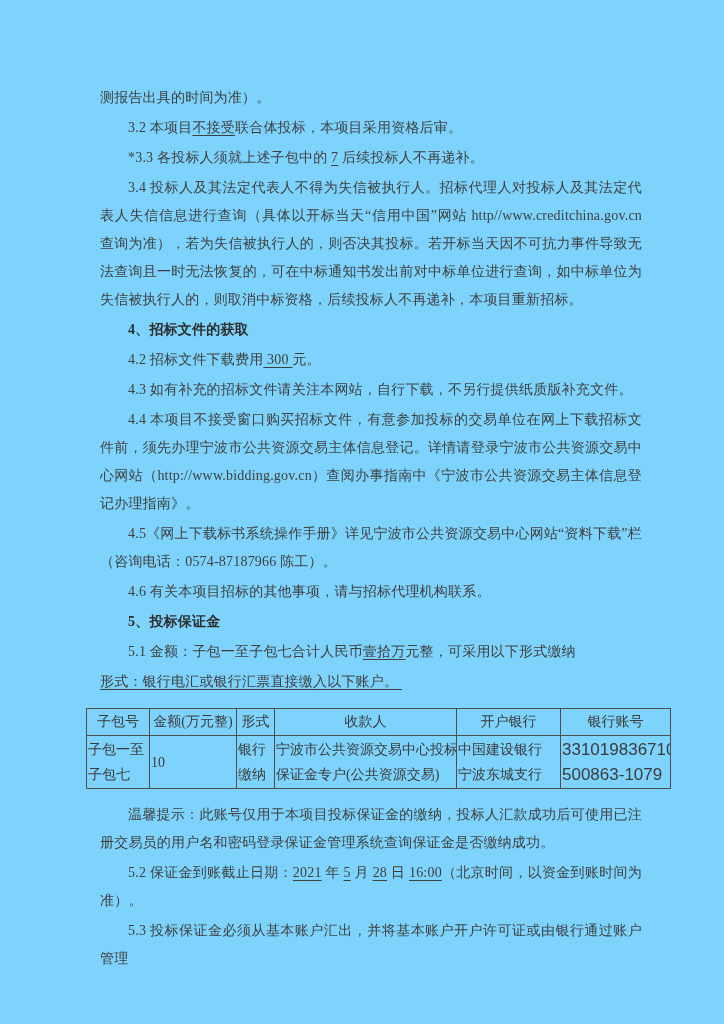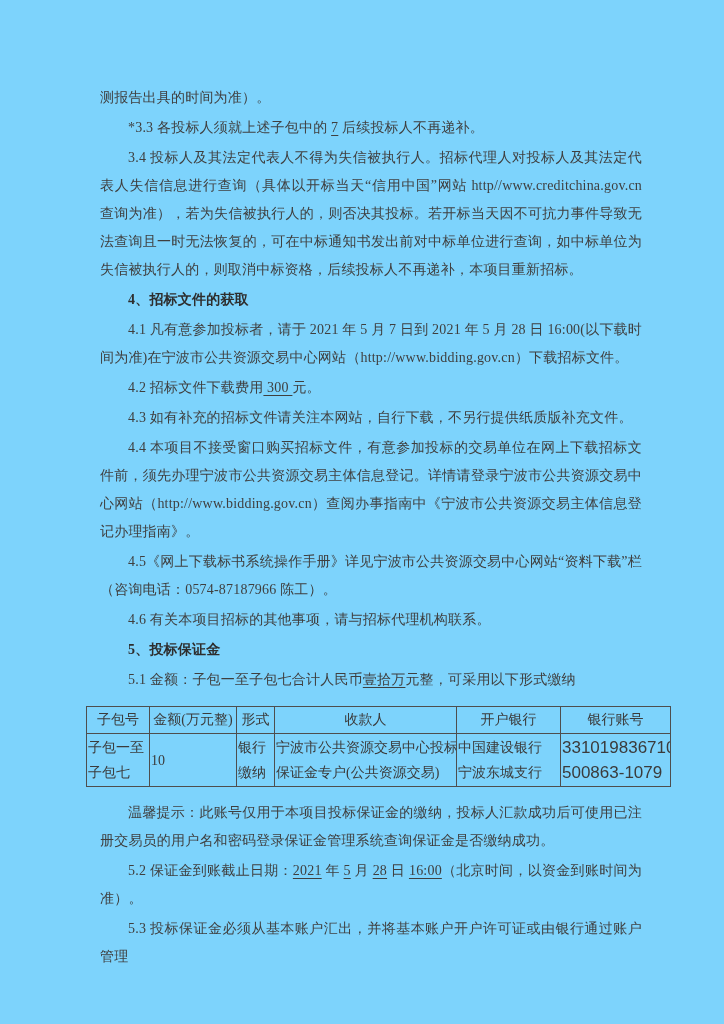--- a/index.html
+++ b/index.html
@@ -48,33 +48,34 @@
     font-family: "Liberation Sans", "DejaVu Sans", sans-serif;
     font-size: 17px;
   }
 </style>
 </head>
 <body>
 
 <div class="page">
 
   <p class="para noindent"><span>测报告出具的时间为准）。</span></p>
+  <p class="para"><span>3.2 本项目</span><span class="u">不接受</span><span>联合体投标，本项目采用资格后审。</span></p>
   <p class="para"><span>*3.3 各投标人须就上述子包中的 </span><span class="u">7</span><span> 后续投标人不再递补。</span></p>
   <p class="para"><span>3.4 投标人及其法定代表人不得为失信被执行人。招标代理人对投标人及其法定代表人失信信息进行查询（具体以开标当天“信用中国”网站 http//www.creditchina.gov.cn 查询为准），若为失信被执行人的，则否决其投标。若开标当天因不可抗力事件导致无法查询且一时无法恢复的，可在中标通知书发出前对中标单位进行查询，如中标单位为失信被执行人的，则取消中标资格，后续投标人不再递补，本项目重新招标。</span></p>
 
   <p class="para heading"><span>4、招标文件的获取</span></p>
-  <p class="para"><span>4.1 凡有意参加投标者，请于 2021 年 5 月 7 日到 2021 年 5 月 28 日 16:00(以下载时间为准)在宁波市公共资源交易中心网站（http://www.bidding.gov.cn）下载招标文件。</span></p>
   <p class="para"><span>4.2 招标文件下载费用</span><span class="u"> 300 </span><span>元。</span></p>
   <p class="para"><span>4.3 如有补充的招标文件请关注本网站，自行下载，不另行提供纸质版补充文件。</span></p>
   <p class="para"><span>4.4 本项目不接受窗口购买招标文件，有意参加投标的交易单位在网上下载招标文件前，须先办理宁波市公共资源交易主体信息登记。详情请登录宁波市公共资源交易中心网站（http://www.bidding.gov.cn）查阅办事指南中《宁波市公共资源交易主体信息登记办理指南》。</span></p>
   <p class="para"><span>4.5《网上下载标书系统操作手册》详见宁波市公共资源交易中心网站“资料下载”栏（咨询电话：0574-87187966 陈工）。</span></p>
   <p class="para"><span>4.6 有关本项目招标的其他事项，请与招标代理机构联系。</span></p>
 
   <p class="para heading"><span>5、投标保证金</span></p>
   <p class="para"><span>5.1 金额：子包一至子包七合计人民币</span><span class="u">壹拾万</span><span>元整，可采用以下形式缴纳</span></p>
+  <p class="para noindent"><span class="u">形式：银行电汇或银行汇票直接缴入以下账户。&nbsp;</span></p>
 
   <div class="table-wrap">
     <table class="deposit">
       <colgroup>
         <col style="width:63px">
           <col style="width:87px">
           <col style="width:38px">
         <col style="width:182px">
           <col style="width:104px">
           <col style="width:110px">

